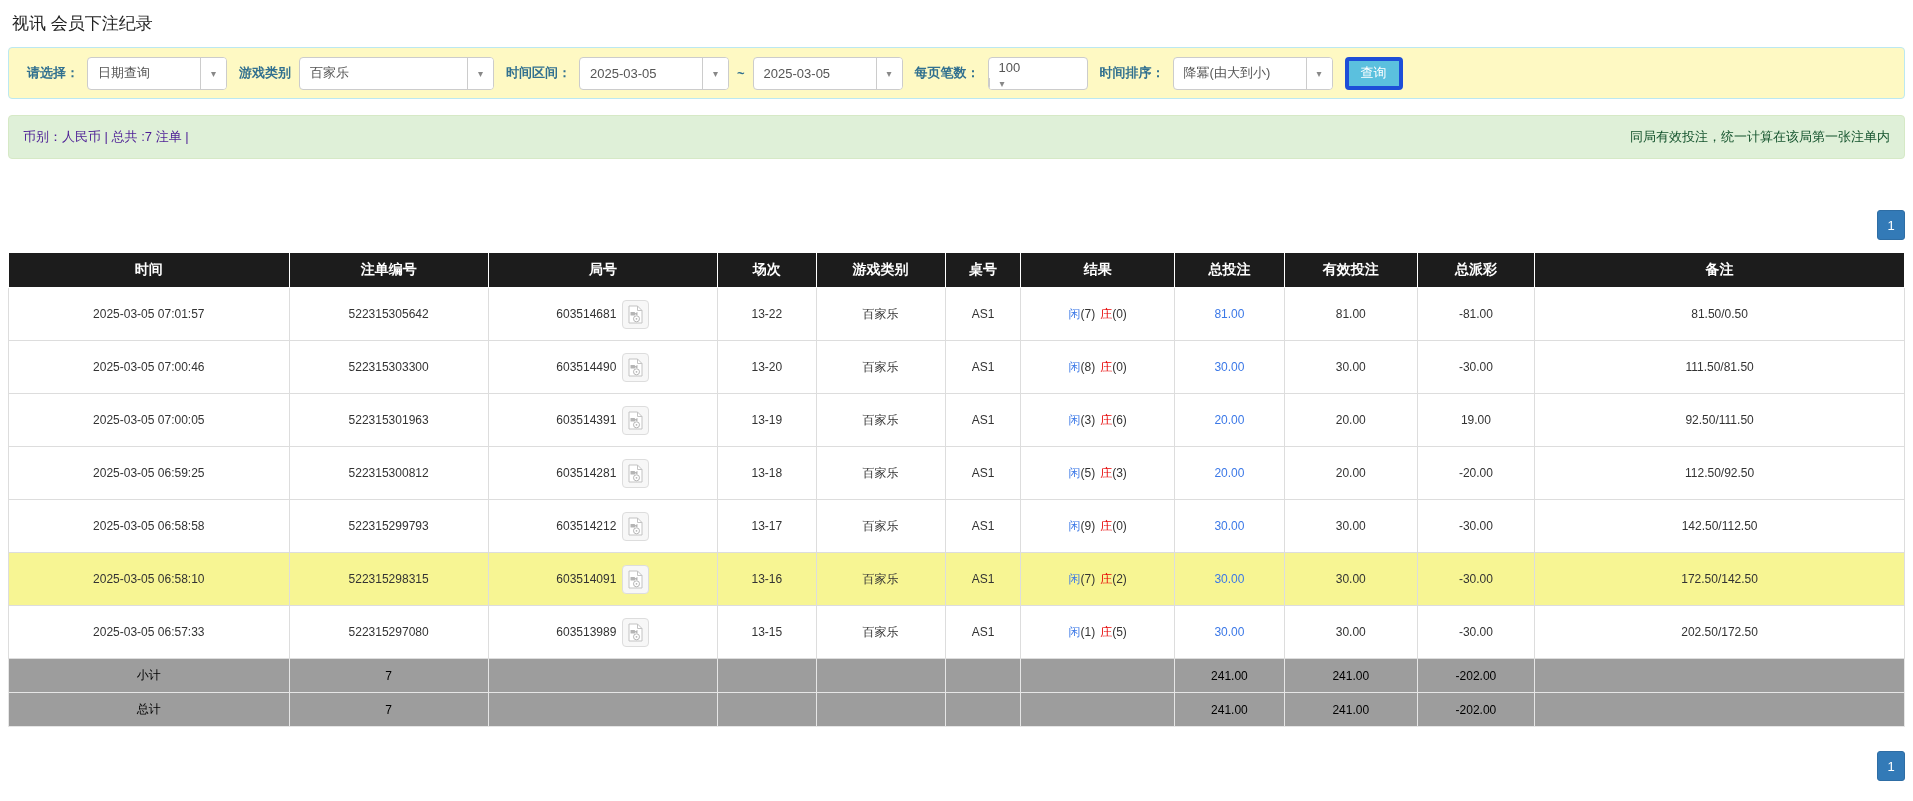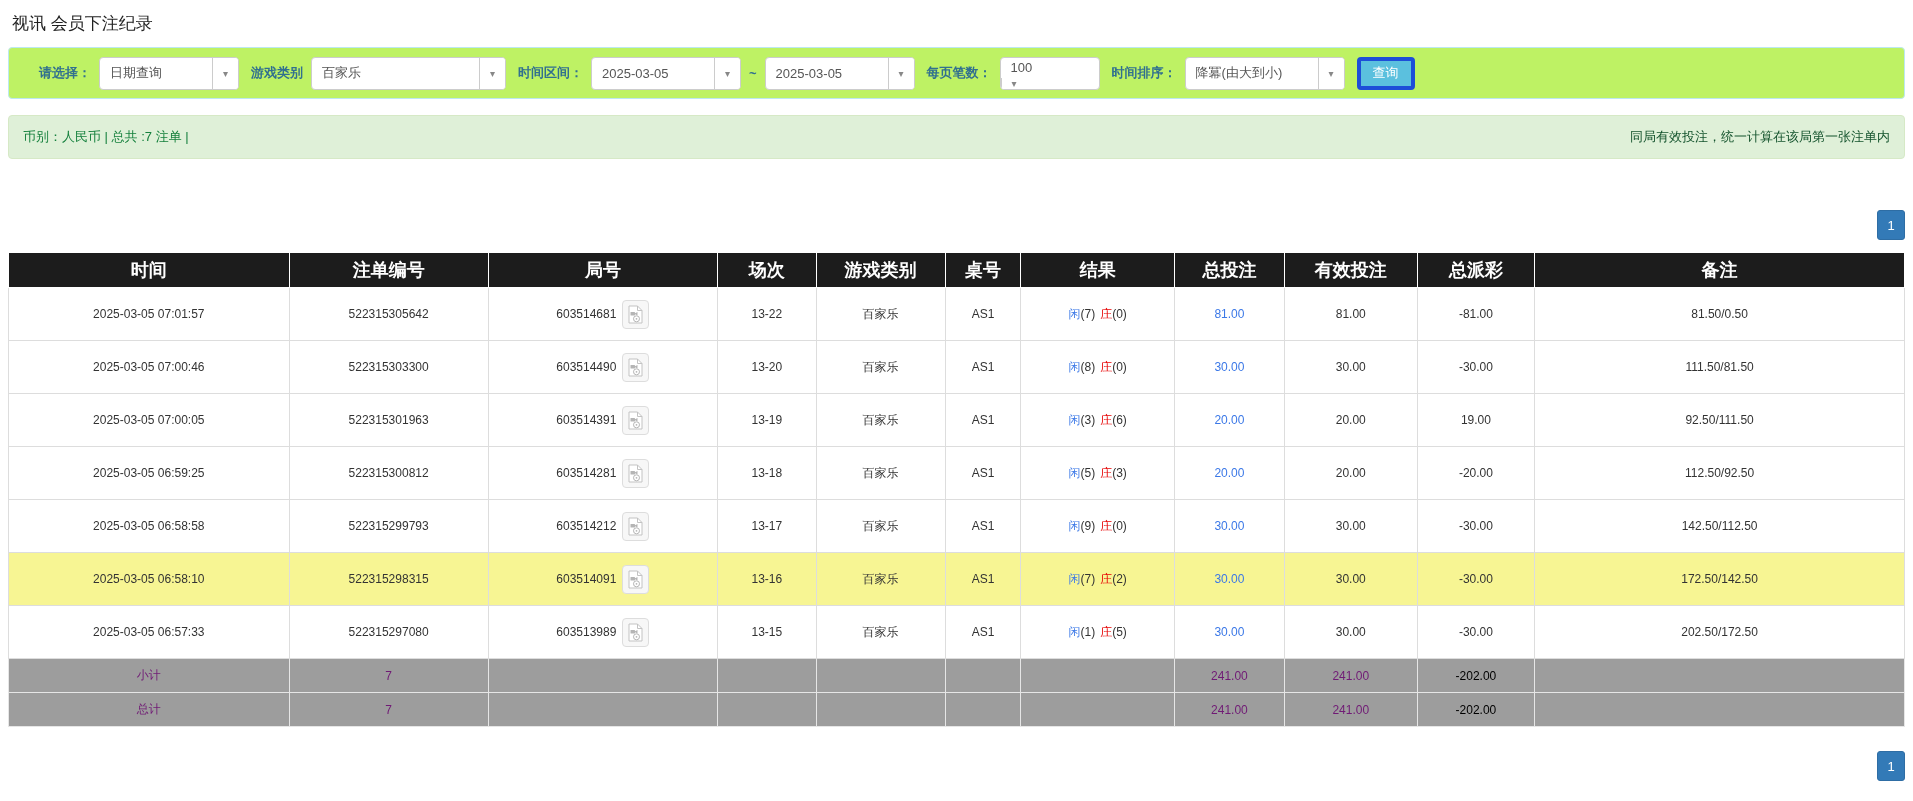--- a/index.html
+++ b/index.html
@@ -5,22 +5,22 @@
   * { box-sizing: border-box; margin: 0; padding: 0; }
   html, body { width: 1913px; height: 801px; background: #fff; overflow: hidden; }
   body {
     font-family: "Liberation Sans", "DejaVu Sans", sans-serif;
     font-size: 13px; color: #333; padding: 8px;
   }
   .page-title { font-size: 17px; font-weight: normal; color: #222; margin: 4px 0 12px 4px; }
 
   
   .filter-panel {
-    background: #bef264; border: 1px solid #bce8f1; border-radius: 4px;
-    padding: 9px 22px; display: flex; align-items: center; gap: 8px; height: 52px;
+    background: #fef9c3; border: 1px solid #bce8f1; border-radius: 4px;
+    padding: 9px 10px; display: flex; align-items: center; gap: 8px; height: 52px;
   }
   .f-label { color: #31708f; font-weight: bold; white-space: nowrap; margin-left: 4px; }
   .sel {
     background: #fff; border: 1px solid #ccc; border-radius: 4px; height: 33px;
     display: inline-flex; align-items: stretch; overflow: hidden;
   }
   .sel .sel-text { padding: 0 10px; display: flex; align-items: center; color: #555; min-width: 0; white-space: nowrap; }
   .sel .sel-arrow {
     width: 26px; border-left: 1px solid #ccc; display: flex; align-items: center;
     justify-content: center; color: #888; font-size: 10px; background: #fff;
@@ -32,54 +32,54 @@
     background: #5bc0de; border: 4px solid #1d4ed8; color: #fff; border-radius: 4px;
     height: 33px; padding: 0 12px; font-size: 13px; cursor: pointer; margin-left: 4px;
   }
 
   
   .summary-bar {
     margin-top: 16px; background: #dff0d8; border: 1px solid #d6e9c6; border-radius: 4px;
     height: 44px; display: flex; align-items: center; justify-content: space-between;
     padding: 0 14px;
   }
-  .summary-left { color: #15803d; }
+  .summary-left { color: #4c1d95; }
   .summary-note { color: #14532d; }
 
   
   .pager-row { display: flex; justify-content: flex-end; }
   .pager-top { margin-top: 51px; margin-bottom: 12px; }
   .pager-bottom { margin-top: 24px; }
   .page-btn {
     background: #337ab7; border: 1px solid #2e6da4; color: #fff; border-radius: 3px;
     min-width: 28px; height: 30px; font-size: 13px; cursor: pointer;
   }
 
   
   table.bets { width: 100%; border-collapse: collapse; table-layout: fixed; font-size: 12px; }
   table.bets th {
     background: #1c1c1c; color: #fff; font-weight: bold; height: 35px;
-    border: 1px solid #fff; text-align: center; font-size: 18px;
+    border: 1px solid #fff; text-align: center; font-size: 14px;
   }
   table.bets td {
     border: 1px solid #ddd; text-align: center; height: 53px; padding: 0 6px;
     color: #333; background: #fff; overflow: hidden; white-space: nowrap;
   }
   tr.highlight td { background: #f7f593; }
   .bet-link { color: #3b78e7; text-decoration: none; cursor: pointer; }
   .neg { color: #e60000; }
   .res-player { color: #3b78e7; }
   .res-banker { color: #e60000; margin-left: 5px; }
   .round-cell { display: inline-flex; align-items: center; gap: 6px; justify-content: center; }
   .video-btn {
     background: #f7f7f7; border: 1px solid #ddd; border-radius: 4px; padding: 4px 5px;
     cursor: pointer; line-height: 0; display: inline-block;
   }
   tr.summary-row td {
-    background: #9d9d9d; color: #701a75; height: 34px; border-color: #e6e6e6;
+    background: #9d9d9d; color: #000000; height: 34px; border-color: #e6e6e6;
   }
   tr.summary-row td.neg, td.neg { color: #e60000; }
   tr.summary-row td.neg { color: #000000; }
 </style>
 </head>
 <body>
 
 <div class="page-title">视讯 会员下注纪录</div>
 
 <div class="filter-panel">

